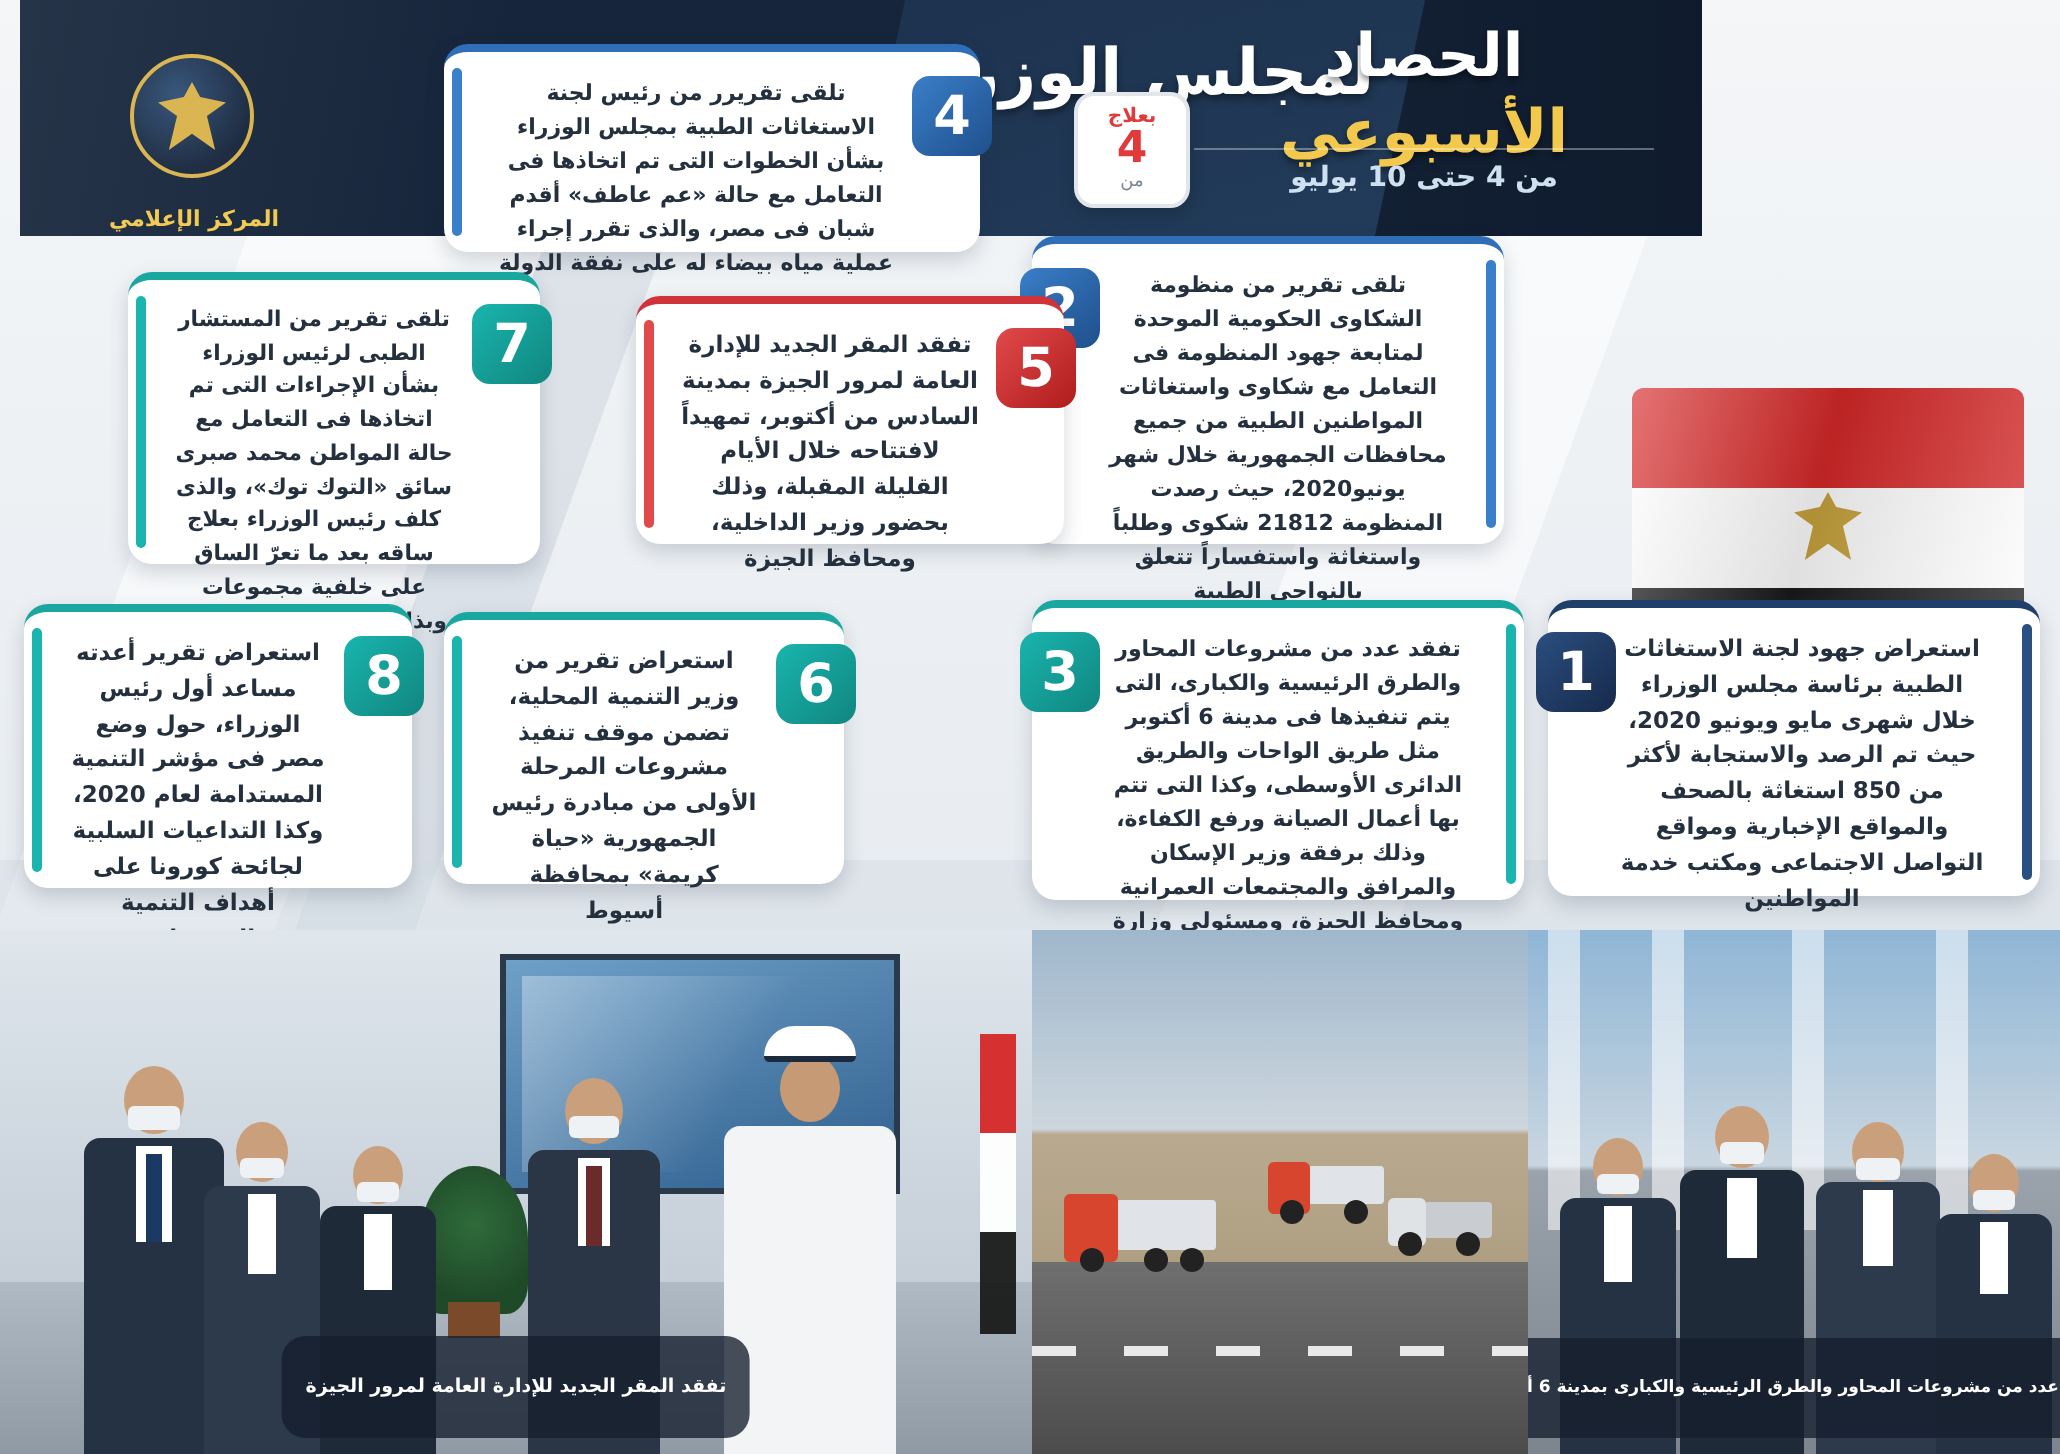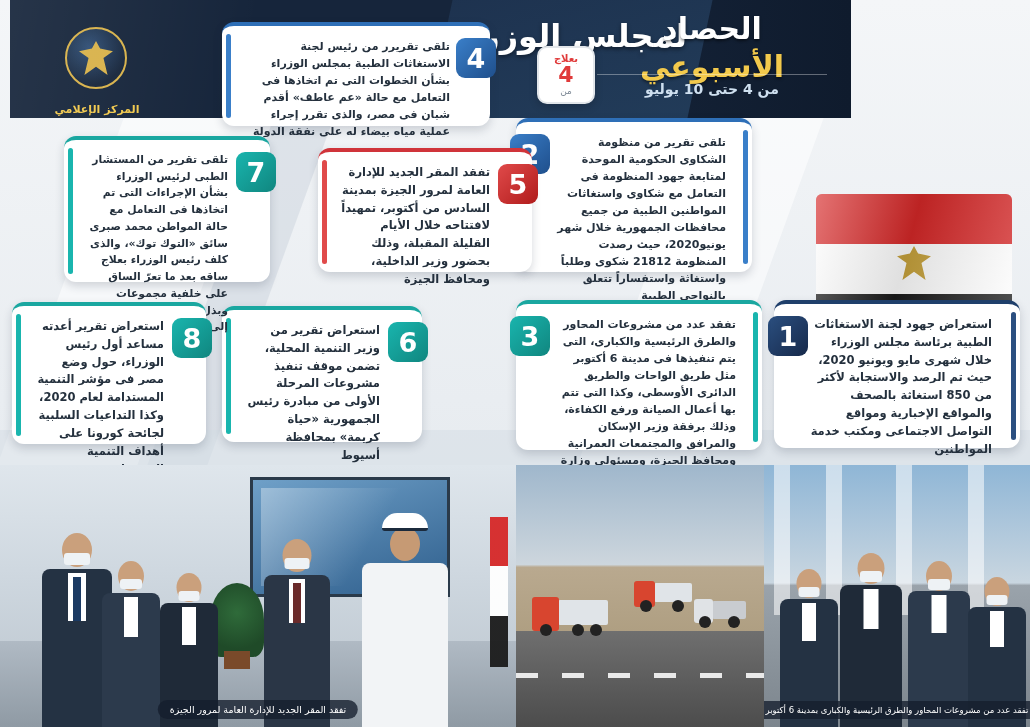--- a/index.html
+++ b/index.html
@@ -135,21 +135,21 @@
     direction: rtl;
   }
   .card .num-badge {
     position: absolute;
     width: 40px; height: 40px;
     display:flex; align-items:center; justify-content:center;
     font-size: 27px; font-weight: bold; color: #ffffff;
     border-radius: 9px;
   }
   .card .txt {
-    font-size: 11.5px; line-height: 1.55; color: #24303d; 
+    font-size: 11.5px; line-height: 1.55; color: #24303d; text-align: center;
     font-weight: bold;
   }
   
   .badge-left  { left: -6px;  top: 12px; }
   .badge-right { right: -6px; top: 12px; }
 
   .card.teal   { border-top: 4px solid #1aa7a0; }
   .card.blue   { border-top: 4px solid #2e6fb7; }
   .card.red    { border-top: 4px solid #d0343a; }
   .card.navy   { border-top: 4px solid #1f3f6b; }
@@ -244,22 +244,22 @@
     position:absolute; inset:0;
     background: linear-gradient(180deg,#8fb6d6 0%, #c9d6e0 45%, #9aa3ab 46%, #7c858d 100%);
   }
   .p3-pillar {
     position:absolute; top:0; width: 16px; height: 150px; background: rgba(255,255,255,.55);
   }
 
   .photo-caption {
     position:absolute; bottom: 8px; left: 50%; transform: translateX(-50%);
     background: rgba(20,30,45,.78);
-    color: #ffffff; font-size: 9.5px; font-weight: normal;
-    padding: 4px 12px; border-radius: 12px; white-space: nowrap;
+    color: #ffffff; font-size: 9.5px; font-weight: bold;
+    padding: 20px 12px; border-radius: 12px; white-space: nowrap;
     direction: rtl;
   }
   .p3 .photo-caption { font-size: 8.5px; }
 </style>
 </head>
 <body>
 
 <div id="page">
 
   <div class="bg-diag" style="left:60px; top:118px; width:140px; height:350px;"></div>

